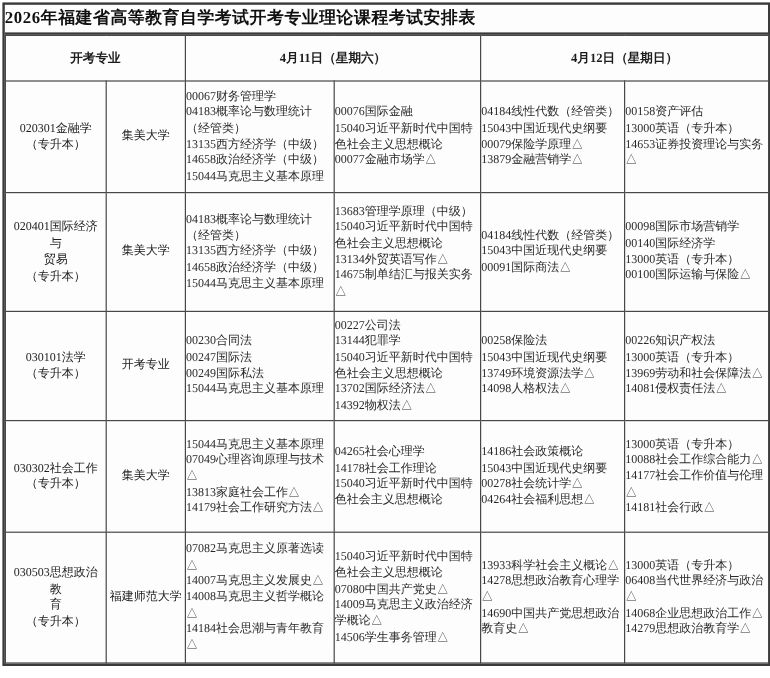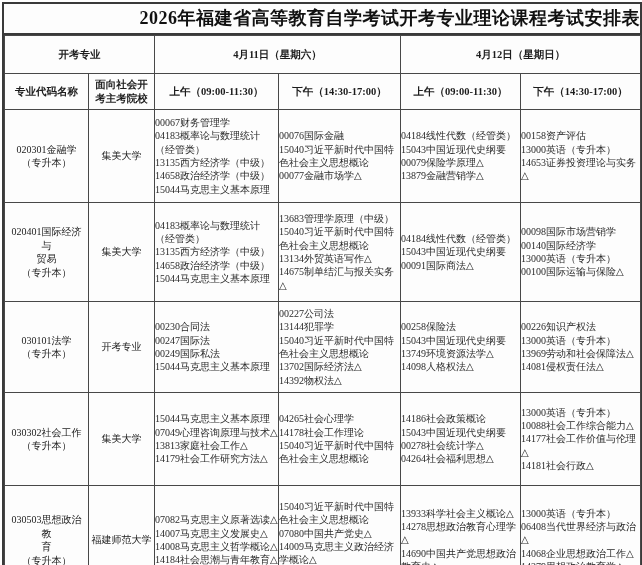--- a/index.html
+++ b/index.html
@@ -12,23 +12,23 @@
     font-family: "Liberation Serif", "DejaVu Serif", serif;
     color: #222222;
   }
   .sheet {
     margin: 2px;
     width: 636px;
     border: 2px solid #3a3a3a;
     background: #fdfdfd;
   }
   .title {
-    text-align: right;
+    text-align: left;
     font-weight: bold;
-    font-size: 18px;
+    font-size: 14px;
     letter-spacing: 0.5px;
     color: #111111;
     padding: 2px 0 3px 0;
     border-bottom: 2px solid #3a3a3a;
     white-space: nowrap;
   }
   table.schedule {
     border-collapse: collapse;
     table-layout: fixed;
     width: 100%;
@@ -36,20 +36,21 @@
   table.schedule col.c1 { width: 84px; }
   table.schedule col.c2 { width: 66px; }
   table.schedule col.c3 { width: 124px; }
   table.schedule col.c4 { width: 122px; }
   table.schedule col.c5 { width: 120px; }
   table.schedule col.c6 { width: 120px; }
   th, td {
     border: 1.5px solid #484848;
     vertical-align: middle;
     overflow: hidden;
+    font-family: Liberation Serif, serif;
   }
   thead th {
     font-weight: bold;
     font-size: 10.5px;
     color: #1c1c1c;
     text-align: center;
     padding: 2px;
   }
   thead tr.h1 th { height: 33px; }
   thead tr.h2 th { height: 31px; }
@@ -87,28 +88,20 @@
         <col class="c4">
         <col class="c5">
         <col class="c6">
     </colgroup>
     <thead>
       <tr class="h1">
         <th colspan="2">开考专业</th>
         <th colspan="2">4月11日（星期六）</th>
         <th colspan="2">4月12日（星期日）</th>
       </tr>
-      <tr class="h2">
-        <th>专业代码名称</th>
-        <th>面向社会开考主考院校</th>
-        <th>上午（09:00-11:30）</th>
-        <th>下午（14:30-17:00）</th>
-        <th>上午（09:00-11:30）</th>
-        <th>下午（14:30-17:00）</th>
-      </tr>
     </thead>
     <tbody>
         <tr>
     <td class="major">
             <div class="line">020301金融学</div>
             <div class="line">（专升本）</div>
           </td>
     <td class="college">集美大学</td>
     <td class="courses">
             <div class="line">00067财务管理学</div>

